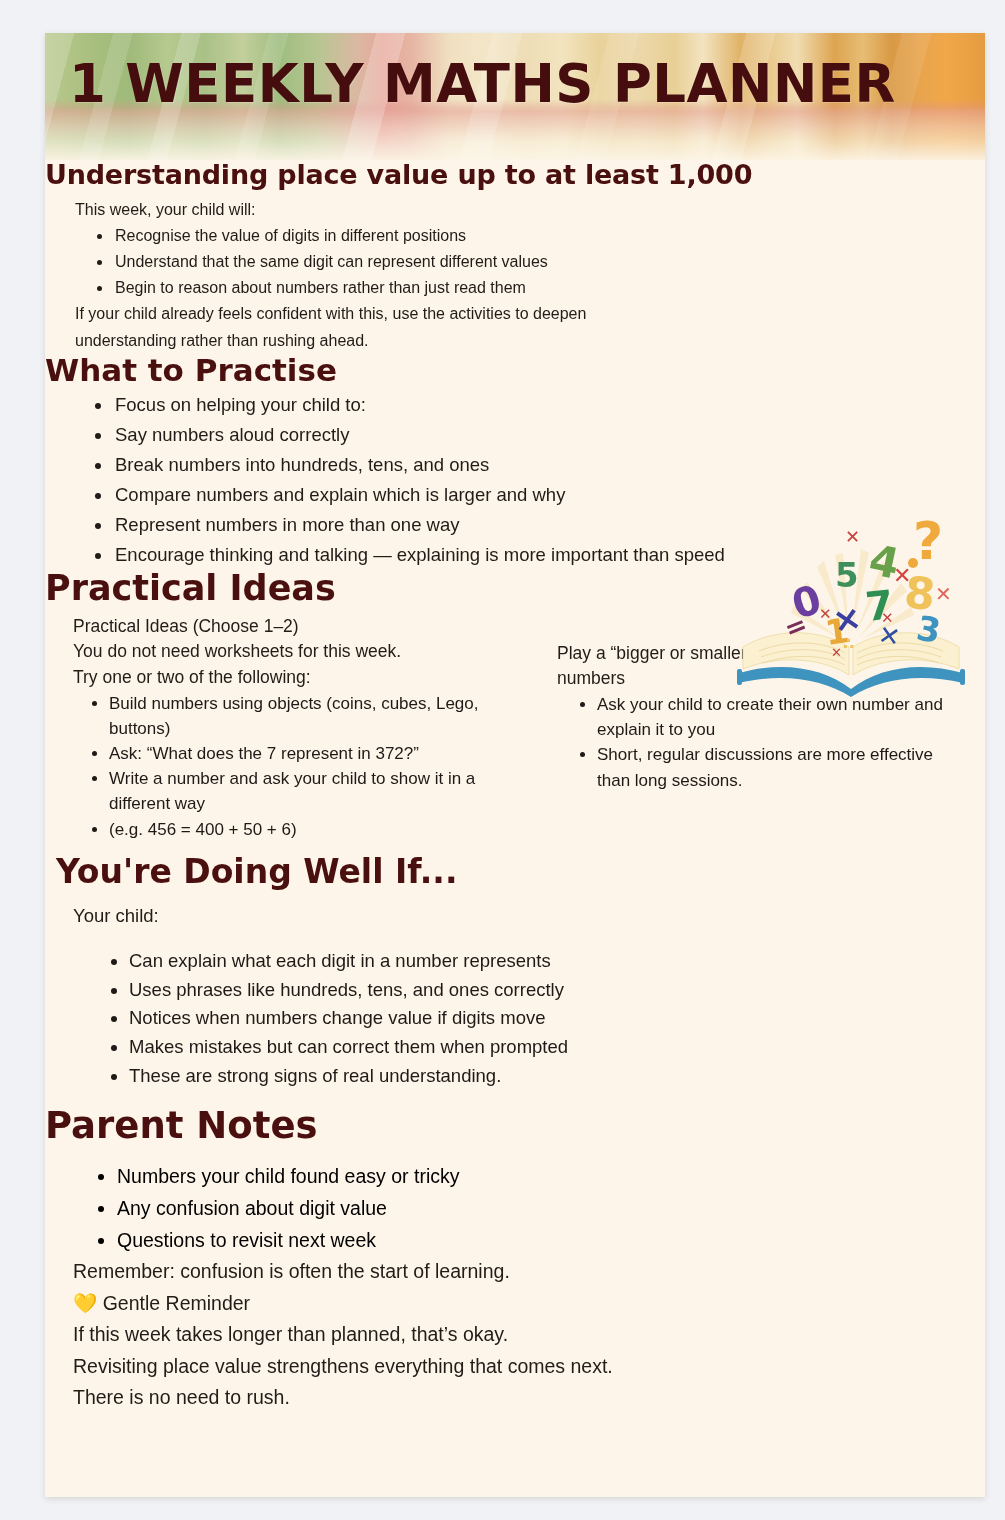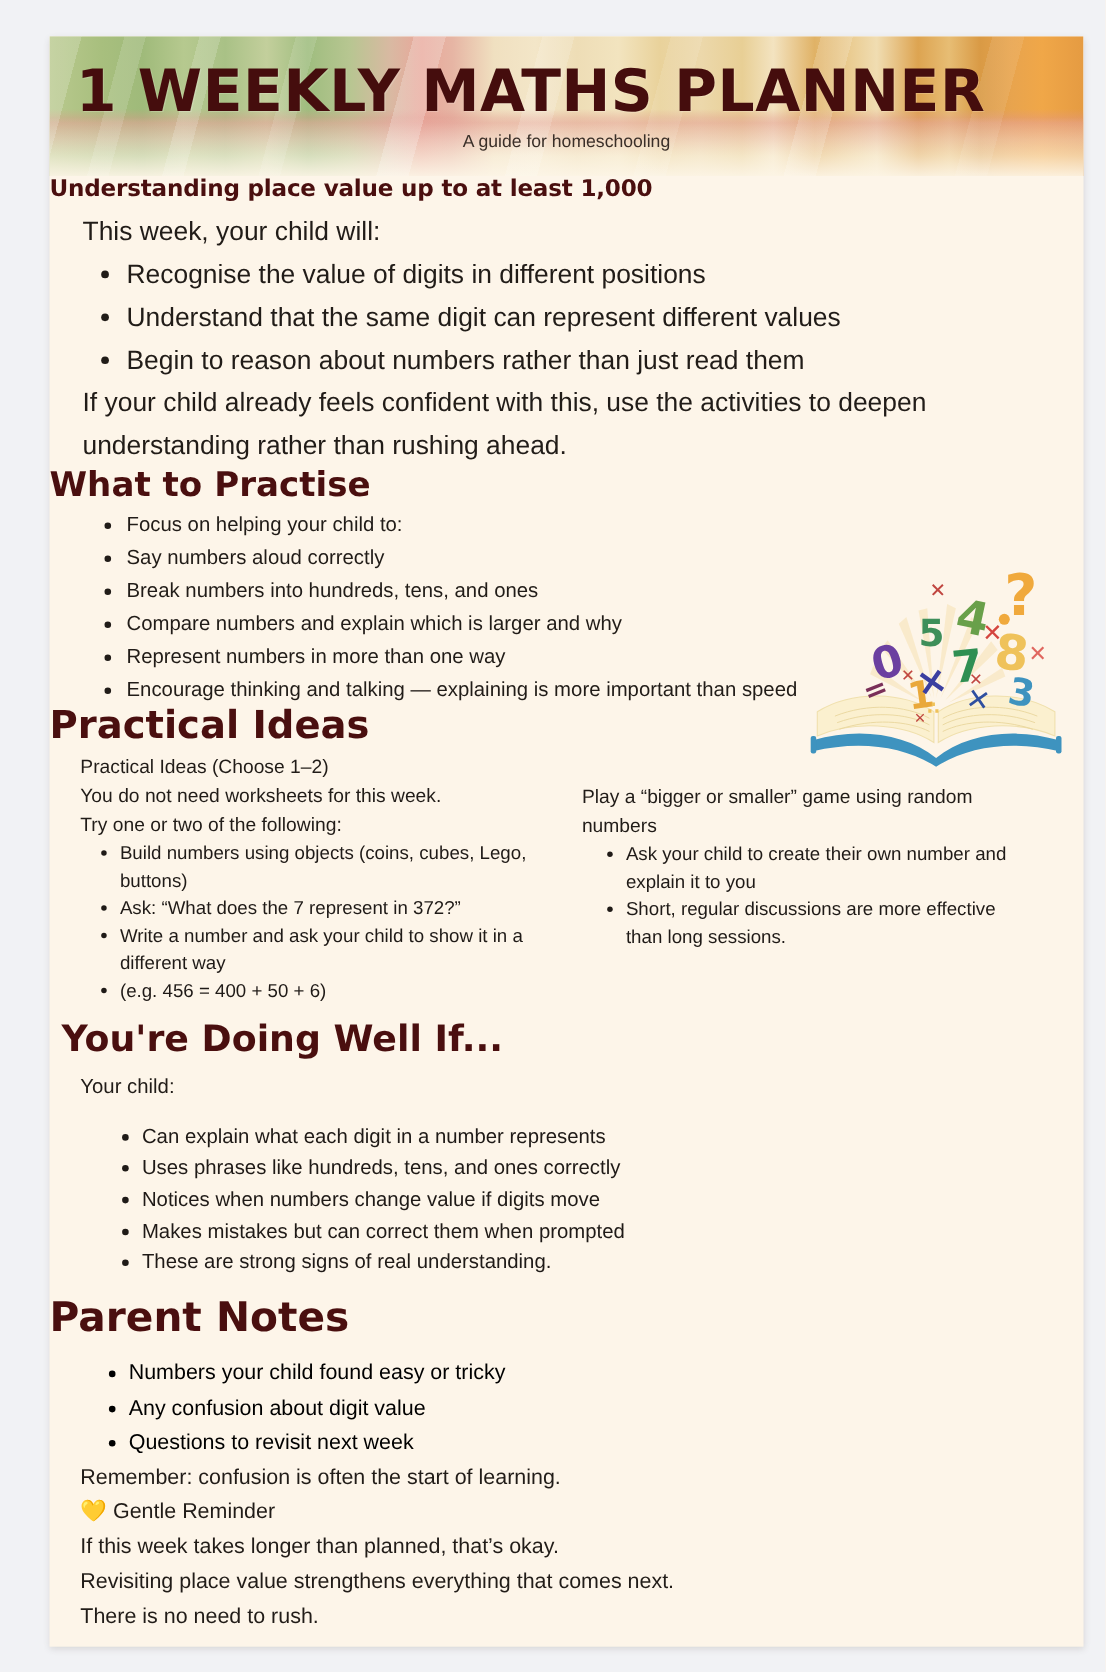--- a/index.html
+++ b/index.html
@@ -128,35 +128,35 @@
   }
 
   h2.sec-title {
     margin: 0;
     font-family: "DejaVu Sans", sans-serif;
     font-weight: bold;
     color: #4a0f0f;
     line-height: 1.08;
   }
 
-  .t-main    { font-size: 21px; margin-left: 30px; margin-top: 11px; letter-spacing: -0.2px; }
+  .t-main    { font-size: 27px; margin-left: 30px; margin-top: 11px; letter-spacing: -0.2px; }
   .t-prac    { font-size: 31px; margin-left: 30px; margin-top: 6px; }
   .t-ideas   { font-size: 35px; margin-left: 28px; margin-top: 2px; }
   .t-well    { font-size: 33px; margin-left: 28px; margin-top: 3px; }
   .t-parent  { font-size: 37px; margin-left: 28px; margin-top: 19px; }
 
   p.line, ul.blist {
     margin: 0;
     color: #211c18;
   }
 
   
   .blk-cond {
     font-family: "Liberation Sans", sans-serif;
-    font-size: 24px;
+    font-size: 16px;
     line-height: 1.63;
     color: #211c18;
     padding-left: 30px;
   }
   .blk-cond p.line { margin: 0; }
   .blk-cond ul.blist {
     margin: 0;
     padding-left: 38px;
     list-style: disc;
   }
@@ -174,21 +174,21 @@
 
   
   .practise-list {
     font-size: 18.5px;
     line-height: 1.62;
   }
 
   
   .cols {
     display: flex;
-    gap: 4px;
+    gap: 32px;
     padding-left: 28px;
     padding-right: 22px;
     margin-top: 6px;
   }
   .col-l { width: 452px; }
   .col-r { width: 400px; padding-top: 27px; }
   .col-l p.line, .col-r p.line { margin: 0; font-size: 17.5px; line-height: 1.47; }
   .col-l ul, .col-r ul {
     margin: 0;
     padding-left: 36px;
@@ -230,21 +230,20 @@
 </style>
 </head>
 <body>
 
 <div class="page">
 
   <div class="header">
     <div class="header-paint"></div>
     <div class="header-inner">
       <h1 class="doc-title">1 WEEKLY MATHS PLANNER</h1>
-      <div class="doc-subtitle">A guide for homeschooling</div>
     </div>
   </div>
 
   <div class="body-area">
 
     <div class="book-illu">
       <svg viewBox="0 0 240 205" width="240" height="205" xmlns="http://www.w3.org/2000/svg">
 
         <g opacity="0.55" fill="#f7e2b4">
           <polygon points="118,138 104,58 112,56"></polygon>

